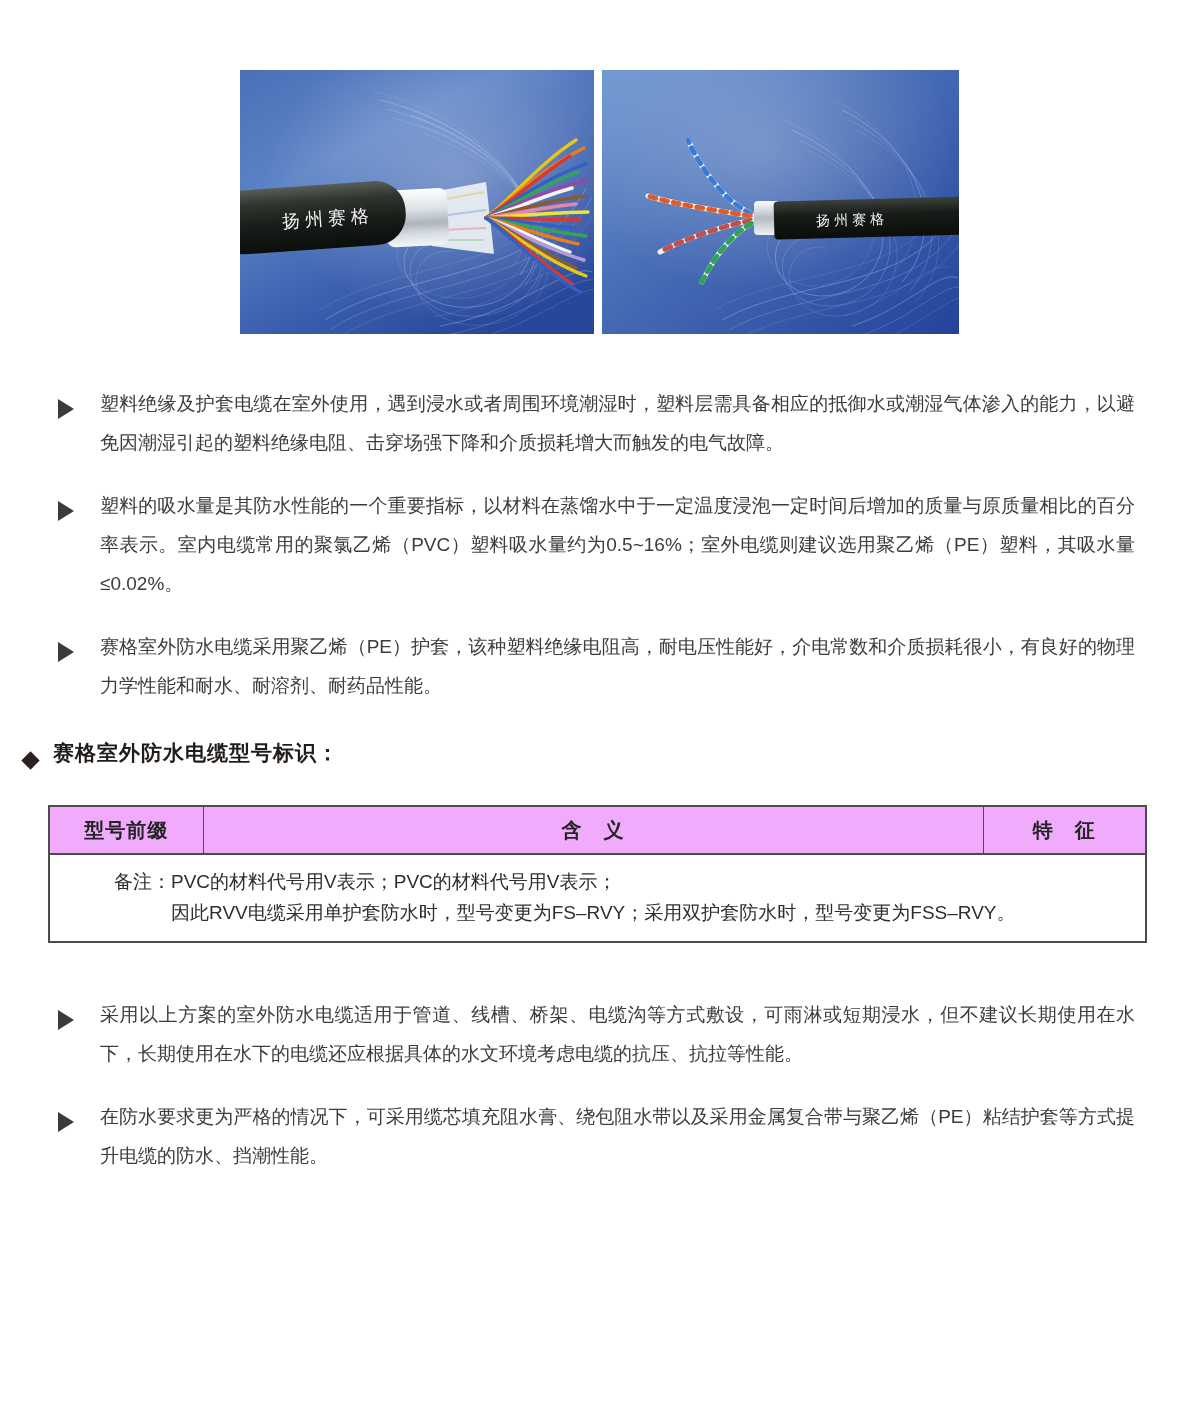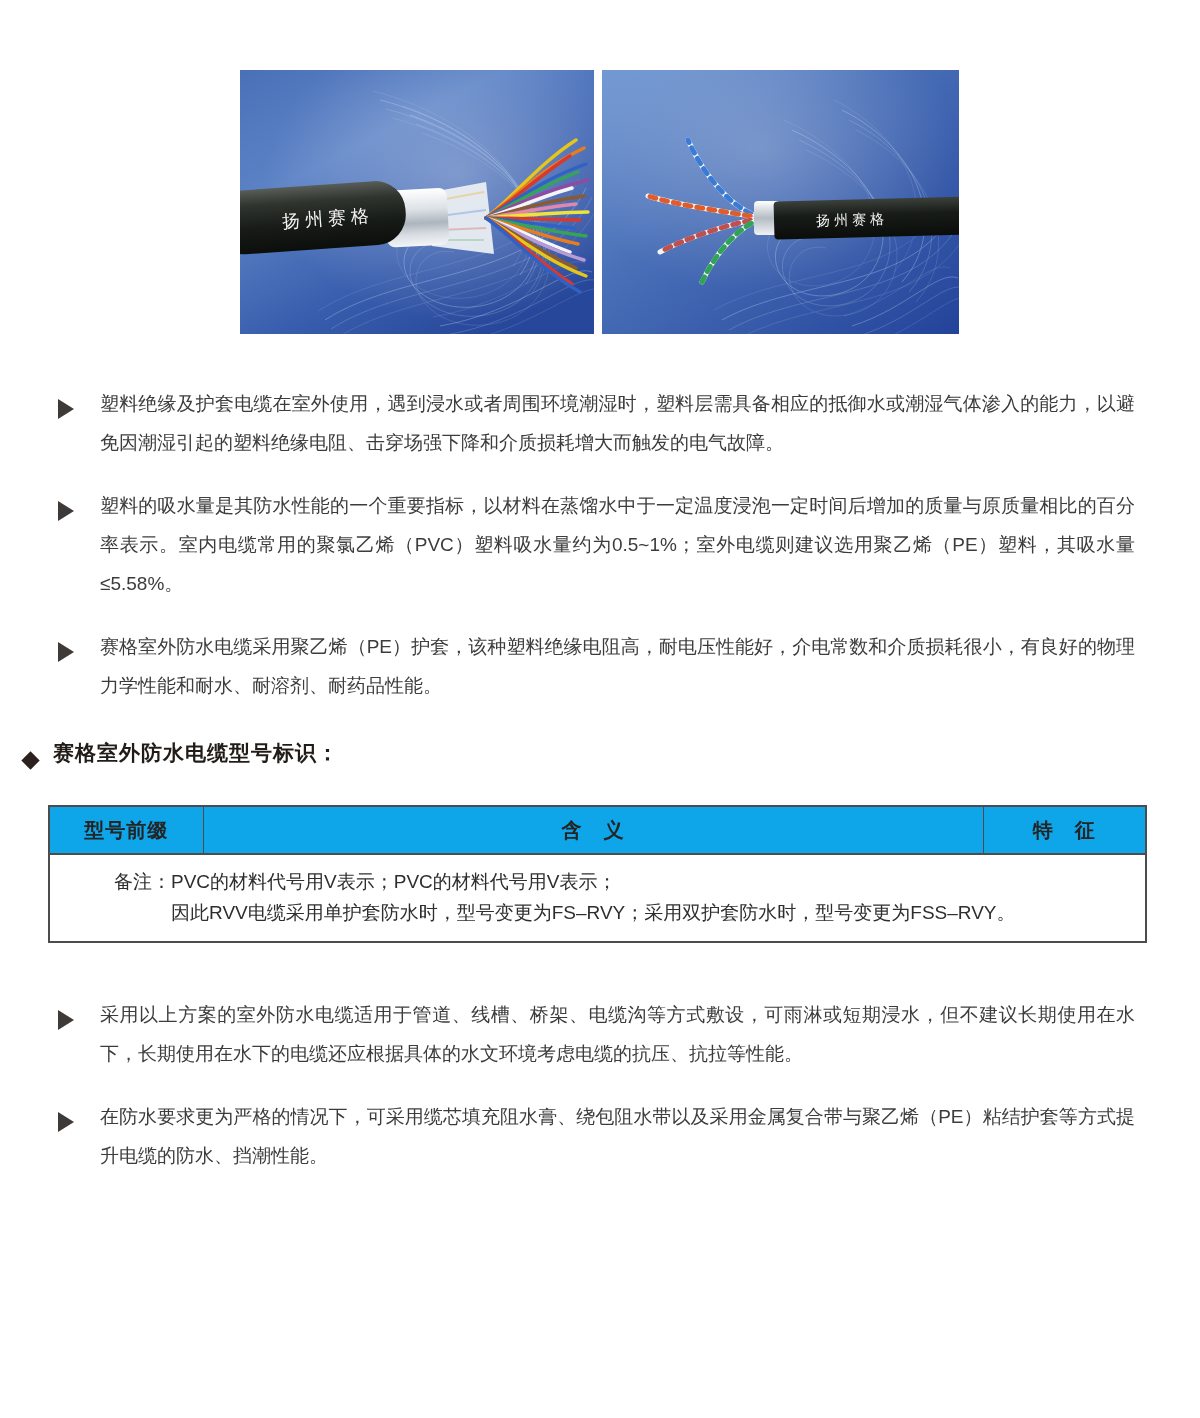--- a/index.html
+++ b/index.html
@@ -22,21 +22,21 @@
   .section-head{display:flex;align-items:flex-end;margin:28px 0 0 20px;height:34px;}
   .diamond{width:13px;height:13px;background:#2b2220;transform:rotate(45deg);margin:0 16px 0 4px;}
   .section-title{margin:0;font-size:21px;font-weight:bold;color:#211c18;letter-spacing:1px;}
 
   table.model-table{
     border-collapse:collapse;table-layout:fixed;margin:38px 0 0 48px;width:1097px;
     border:2px solid #4c4c4c;
   }
   .model-table th,.model-table td{border:1px solid #4c4c4c;}
   .model-table thead th{
-    background:#0ea5e9;height:44px;font-size:20px;font-weight:bold;color:#242424;
+    background:#f0abfc;height:44px;font-size:20px;font-weight:bold;color:#242424;
     text-align:center;letter-spacing:1px;
   }
   .model-table tbody td{height:41px;text-align:center;font-size:19px;color:#303030;}
   .model-table thead th{border-bottom:2px solid #4c4c4c;}
   .model-table tr.note-row td{height:auto;padding:11px 20px 13px 64px;text-align:left;}
   .note{display:flex;align-items:flex-start;font-size:19px;line-height:31px;color:#2e2e2e;}
   .note-label{white-space:nowrap;}
   .note-lines div{white-space:nowrap;}
 </style>
 </head>
@@ -197,21 +197,21 @@
     </svg>
   </div>
 
   <div class="bullets intro">
     <div class="bullet">
       <span class="tri"></span>
       <p class="btext">塑料绝缘及护套电缆在室外使用，遇到浸水或者周围环境潮湿时，塑料层需具备相应的抵御水或潮湿气体渗入的能力，以避免因潮湿引起的塑料绝缘电阻、击穿场强下降和介质损耗增大而触发的电气故障。</p>
     </div>
     <div class="bullet">
       <span class="tri"></span>
-      <p class="btext">塑料的吸水量是其防水性能的一个重要指标，以材料在蒸馏水中于一定温度浸泡一定时间后增加的质量与原质量相比的百分率表示。室内电缆常用的聚氯乙烯（PVC）塑料吸水量约为0.5~1%；室外电缆则建议选用聚乙烯（PE）塑料，其吸水量≤5.58%。</p>
+      <p class="btext">塑料的吸水量是其防水性能的一个重要指标，以材料在蒸馏水中于一定温度浸泡一定时间后增加的质量与原质量相比的百分率表示。室内电缆常用的聚氯乙烯（PVC）塑料吸水量约为0.5~16%；室外电缆则建议选用聚乙烯（PE）塑料，其吸水量≤0.02%。</p>
     </div>
     <div class="bullet">
       <span class="tri"></span>
       <p class="btext">赛格室外防水电缆采用聚乙烯（PE）护套，该种塑料绝缘电阻高，耐电压性能好，介电常数和介质损耗很小，有良好的物理力学性能和耐水、耐溶剂、耐药品性能。</p>
     </div>
   </div>
 
   <div class="section-head">
     <span class="diamond"></span>
     <h2 class="section-title">赛格室外防水电缆型号标识：</h2>

